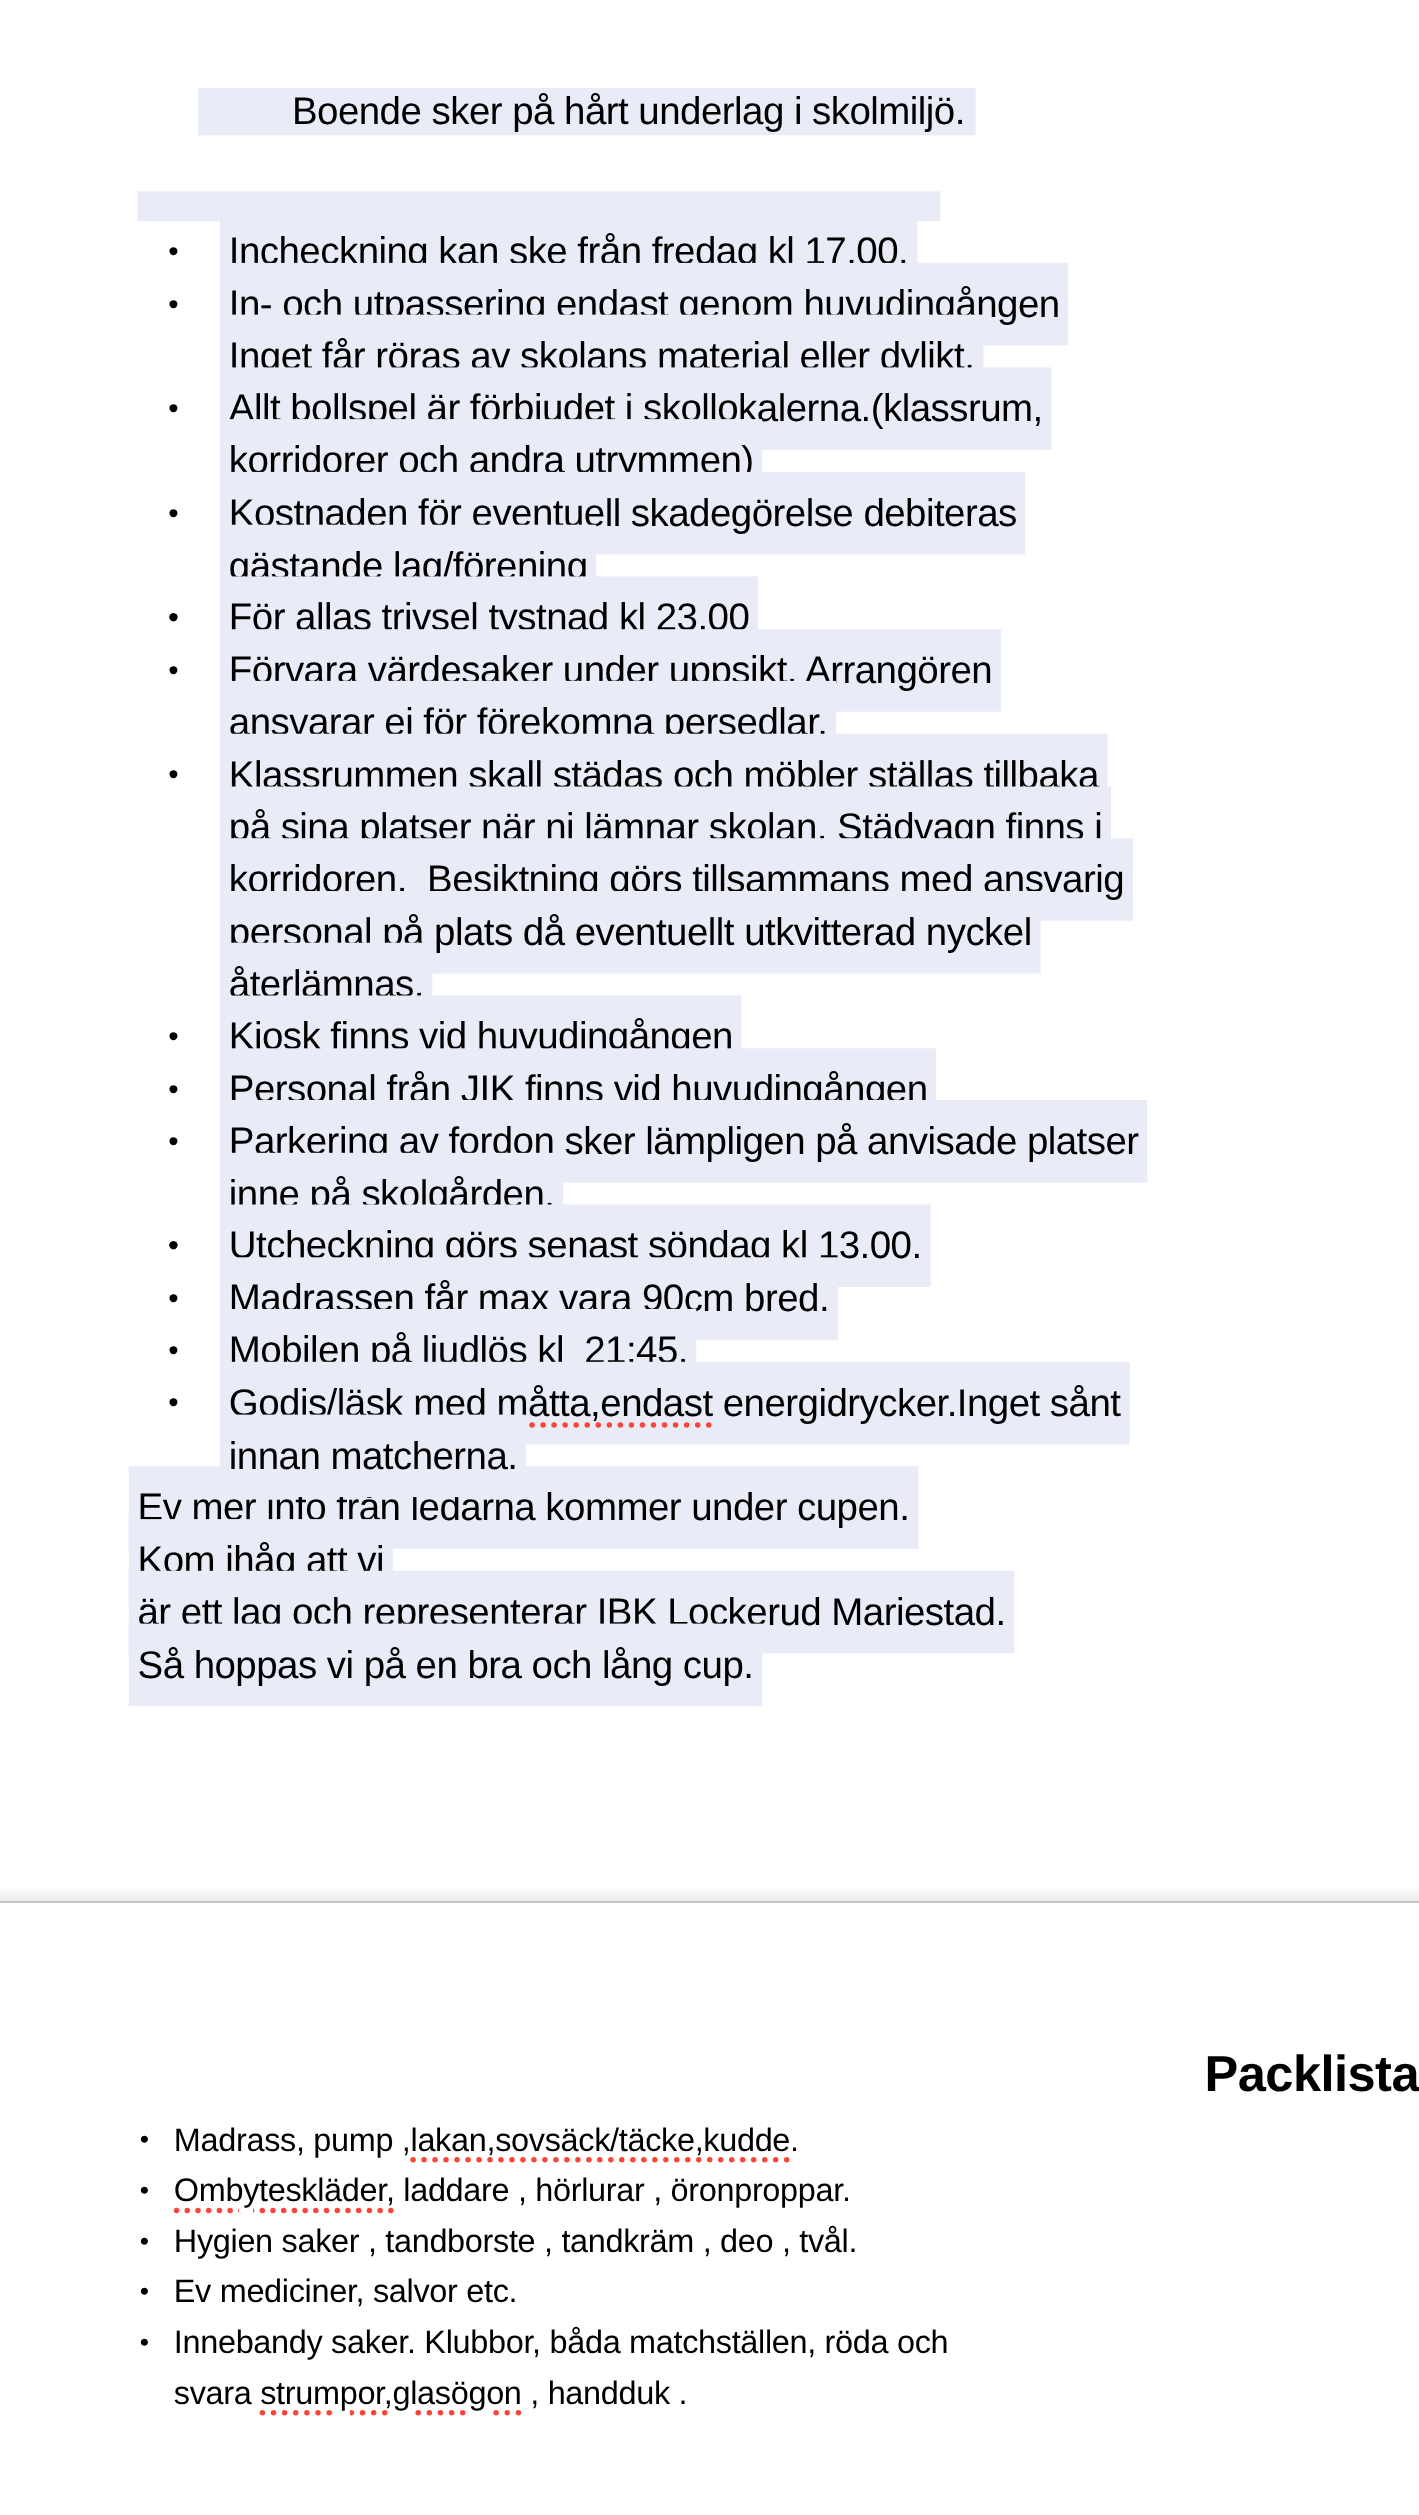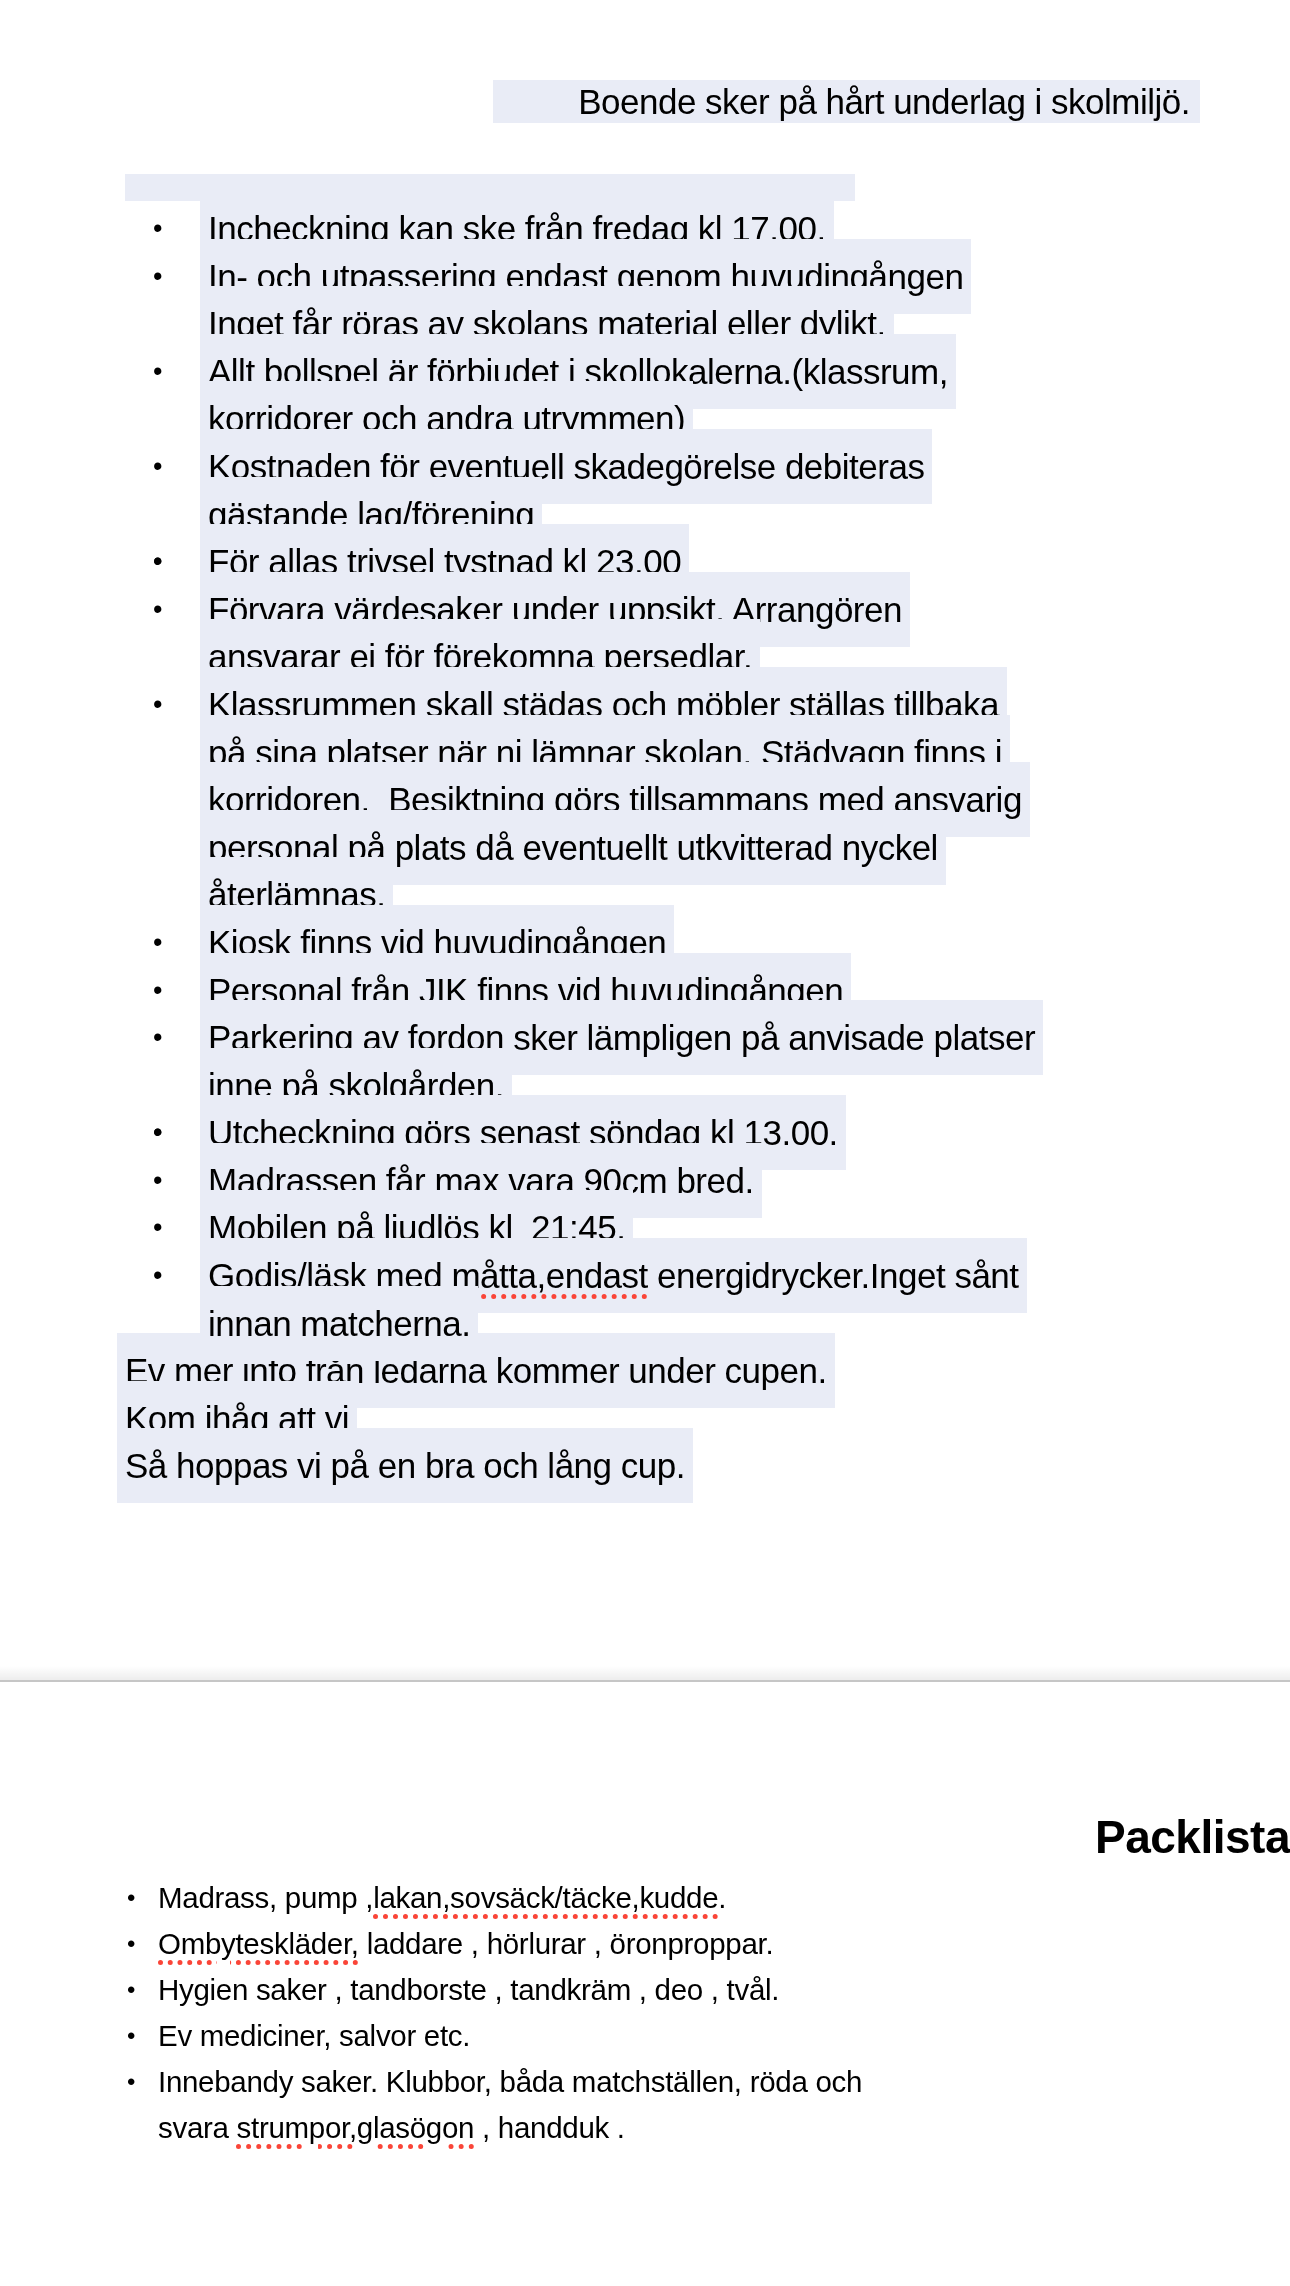--- a/index.html
+++ b/index.html
@@ -19,21 +19,21 @@
   #doc{position:absolute;inset:0;}
 
   
   .rules-section{
     margin:30px 0 0 125px;
     width:1075px;
     font-size:35px;
     letter-spacing:-0.5px;
     line-height:47.6px;
   }
-  .intro-line{line-height:48px;white-space:pre-wrap;text-align:right;}
+  .intro-line{line-height:48px;white-space:pre-wrap;}
   .intro-line .hl{
     background:var(--hl);
     padding:2px 10px 2px 85px; 
     margin-left:0;
   }
   .intro-blank{
     background:var(--hl);
     width:730px;height:27px;
   }
   ul.rules{list-style:none;margin-top:4px;}
@@ -139,20 +139,21 @@
         <li><span class="bullet">•</span><span class="sel"><span>Utcheckning görs senast söndag kl 13.00.</span></span></li>
         <li><span class="bullet">•</span><span class="sel"><span>Madrassen får max vara 90cm bred.</span></span></li>
         <li><span class="bullet">•</span><span class="sel"><span>Mobilen på ljudlös kl  21:45.</span></span></li>
         <li><span class="bullet">•</span><span class="sel"><span>Godis/läsk med </span><span class="misspell">måtta,endast</span><span> energidrycker.Inget sånt
 innan matcherna.</span></span></li>
       </ul>
 
     <div class="outro" id="outro-block">
         <p><span class="sel">Ev mer info från ledarna kommer under cupen.</span></p>
         <p><span class="sel">Kom ihåg att vi</span></p>
+        <p><span class="sel">är ett lag och representerar IBK Lockerud Mariestad.</span></p>
         <p><span class="sel">Så hoppas vi på en bra och lång cup.</span></p>
       </div>
   </div>
 
   <div class="page-gap"></div>
   <div class="page-edge"></div>
 
   <h1 class="pack-title">Packlista</h1>
   <div class="pack-section">
     <ul class="pack" id="pack-list">

